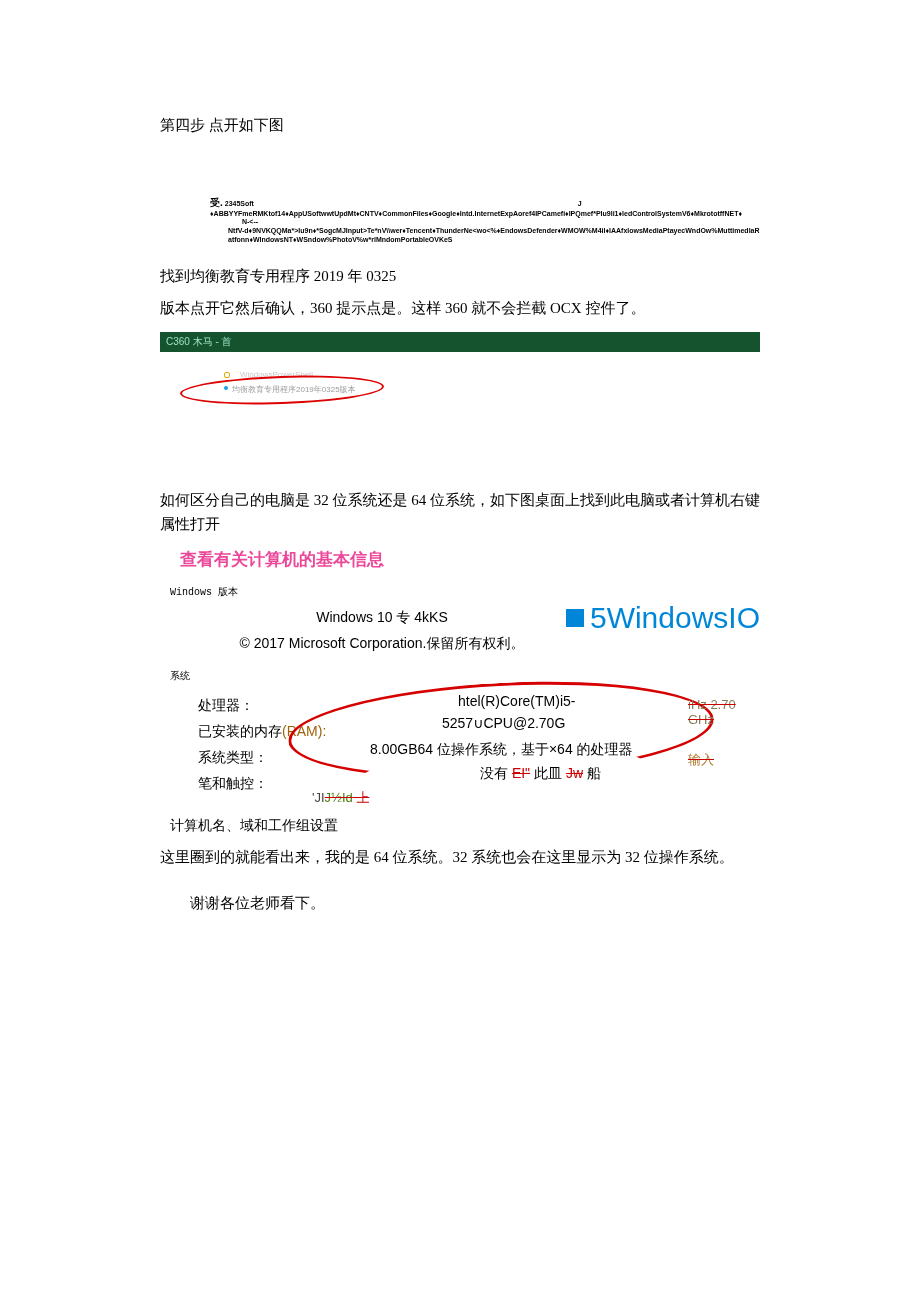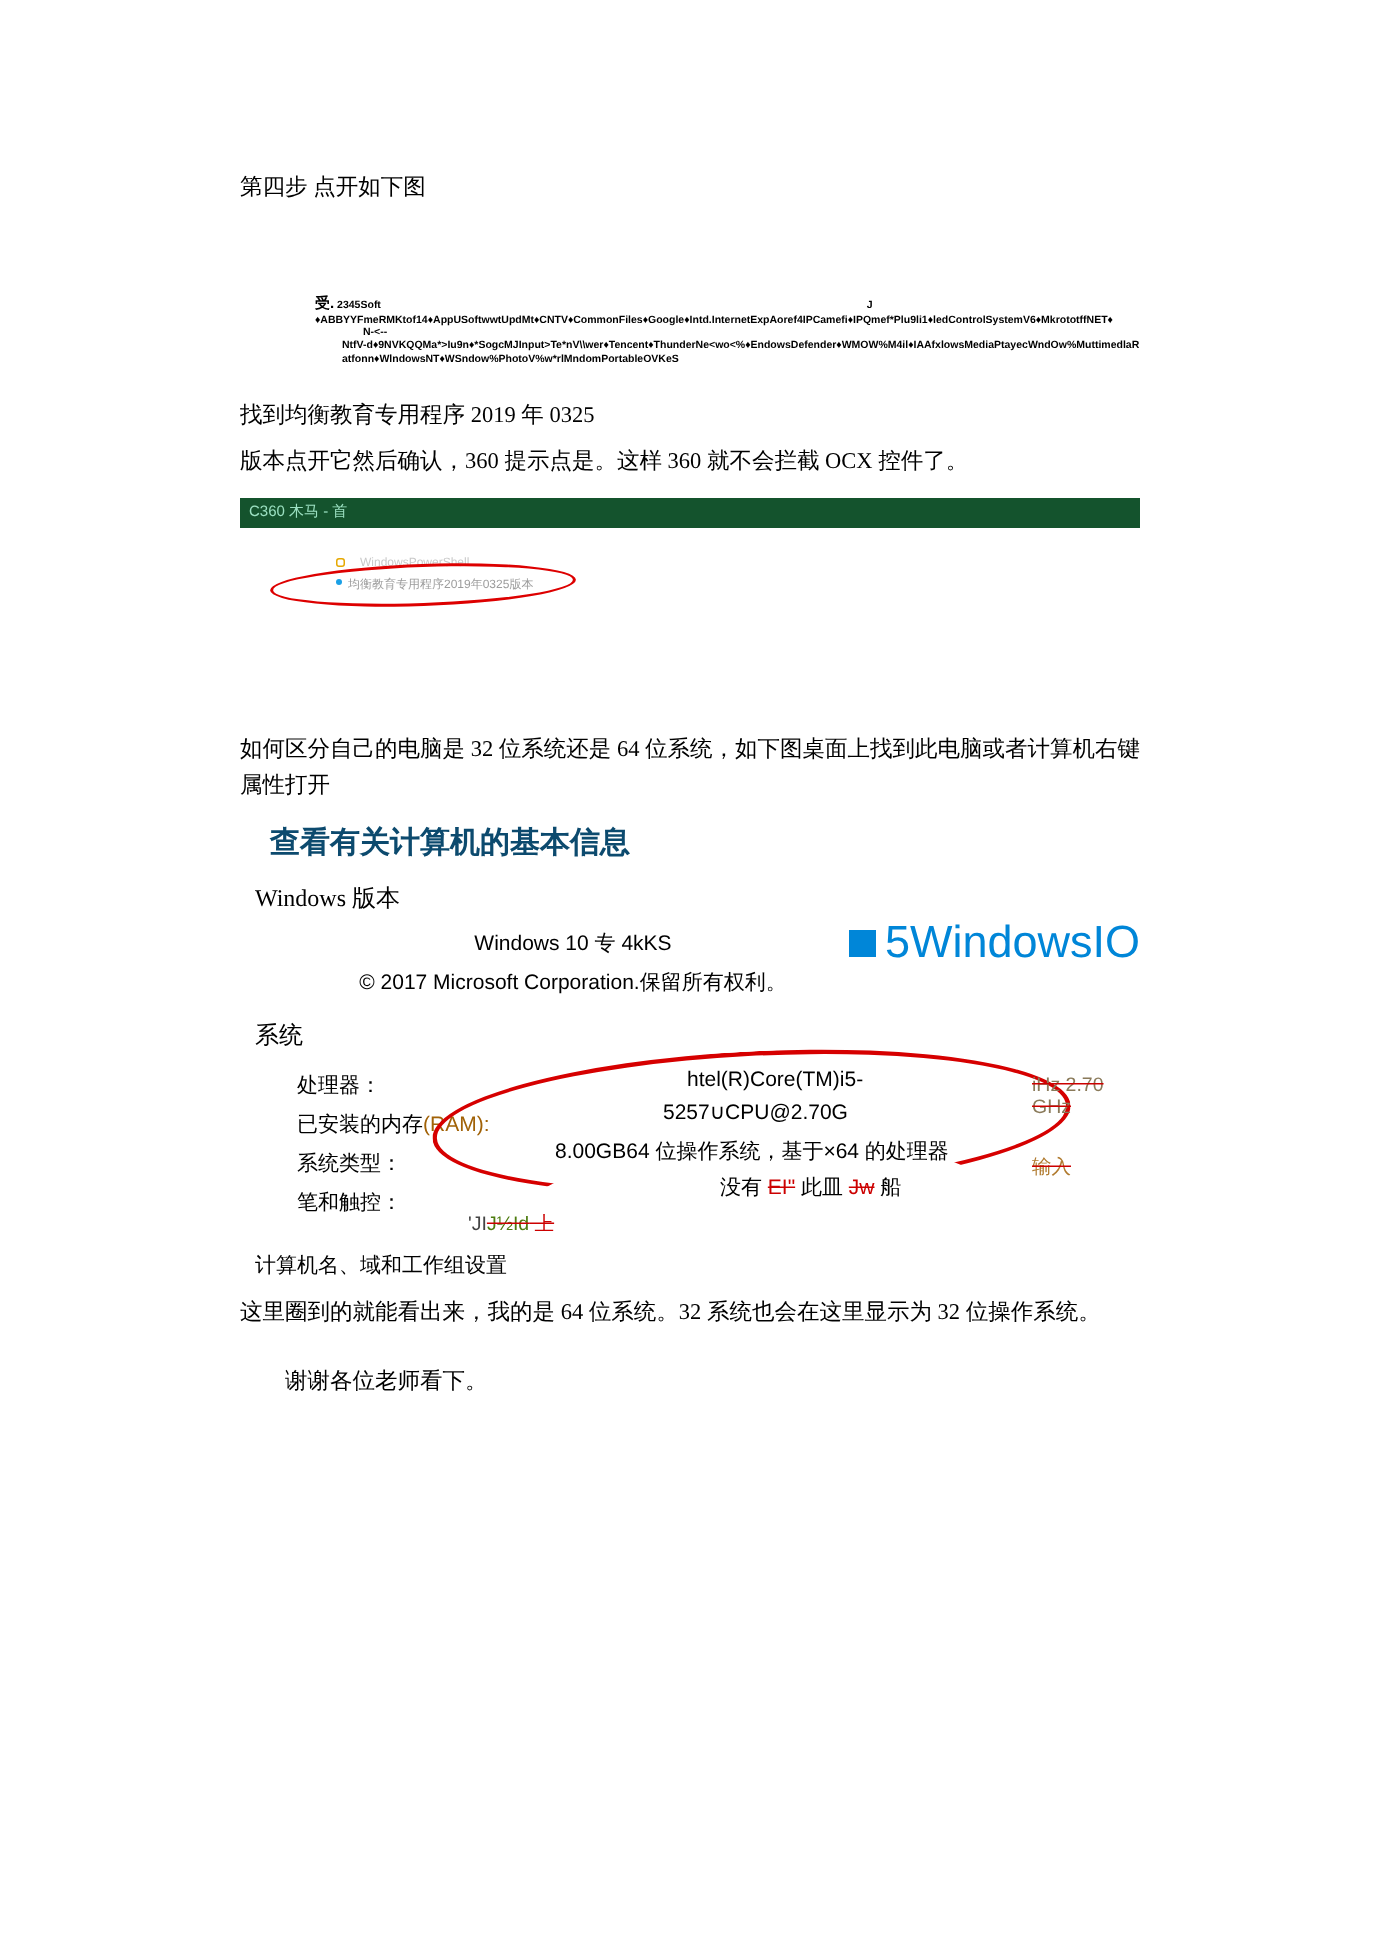--- a/index.html
+++ b/index.html
@@ -99,28 +99,28 @@
   .trust-text {
     font-size: 8px;
     font-family: "Microsoft YaHei", sans-serif;
     line-height: 1.5;
     flex: 1;
     color: #000;
     padding-left: 40px;
   }
   .trust-cyan { color: #2aa5bf; }
   .sys-title {
-    color: #0c4a6e;
-    font-family: "Microsoft YaHei", sans-serif;
-    font-size: 20px;
+    color: #ec4899;
+    font-family: "Microsoft YaHei", sans-serif;
+    font-size: 17px;
     margin: 0 0 14px 20px;
   }
   .sys-section {
-    font-family: Liberation Serif, serif;
-    font-size: 16px;
+    font-family: Liberation Mono, monospace;
+    font-size: 10px;
     margin-left: 10px;
     margin-bottom: 10px;
   }
   .sys-indent { margin-left: 38px; text-align: center; }
   .win-logo-row {
     display: flex;
     align-items: flex-start;
     margin-bottom: 16px;
   }
   .win-logo-text {

